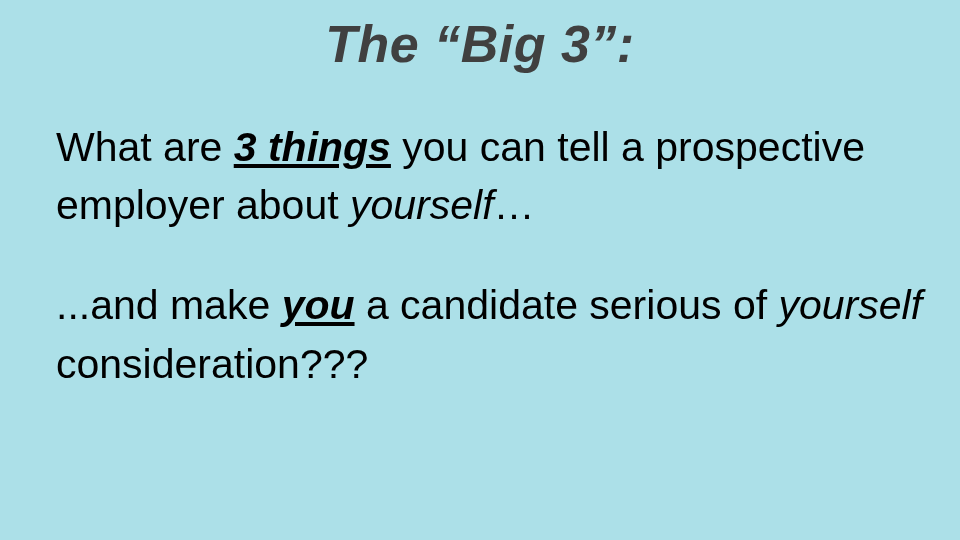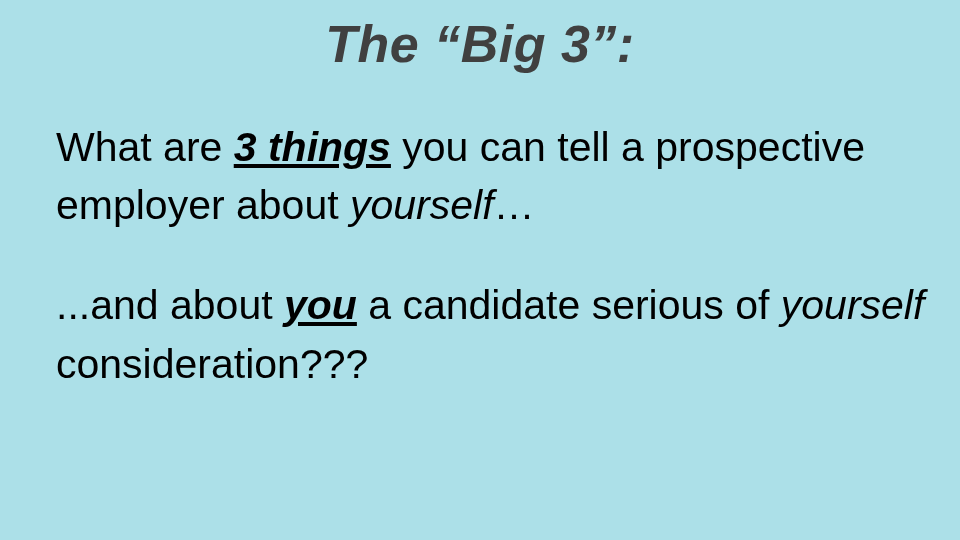--- a/index.html
+++ b/index.html
@@ -64,17 +64,17 @@
   <div class="slide-title">The “Big 3”:</div>
 
   <div class="slide-body">
 
     <p class="para">
       <span>What are </span><span class="i u">3 things</span><span> you can tell a prospective employer about </span><span class="i">yourself</span><span>…</span>
     </p>
 
 
     <p class="para para-gap">
-      <span>...and about </span><span class="i u">you</span><span> a candidate serious of </span><span class="i">yourself</span><span> consideration???</span>
+      <span>...and make </span><span class="i u">you</span><span> a candidate serious of </span><span class="i">yourself</span><span> consideration???</span>
     </p>
 
   </div>
 </div>
 
 </body></html>

